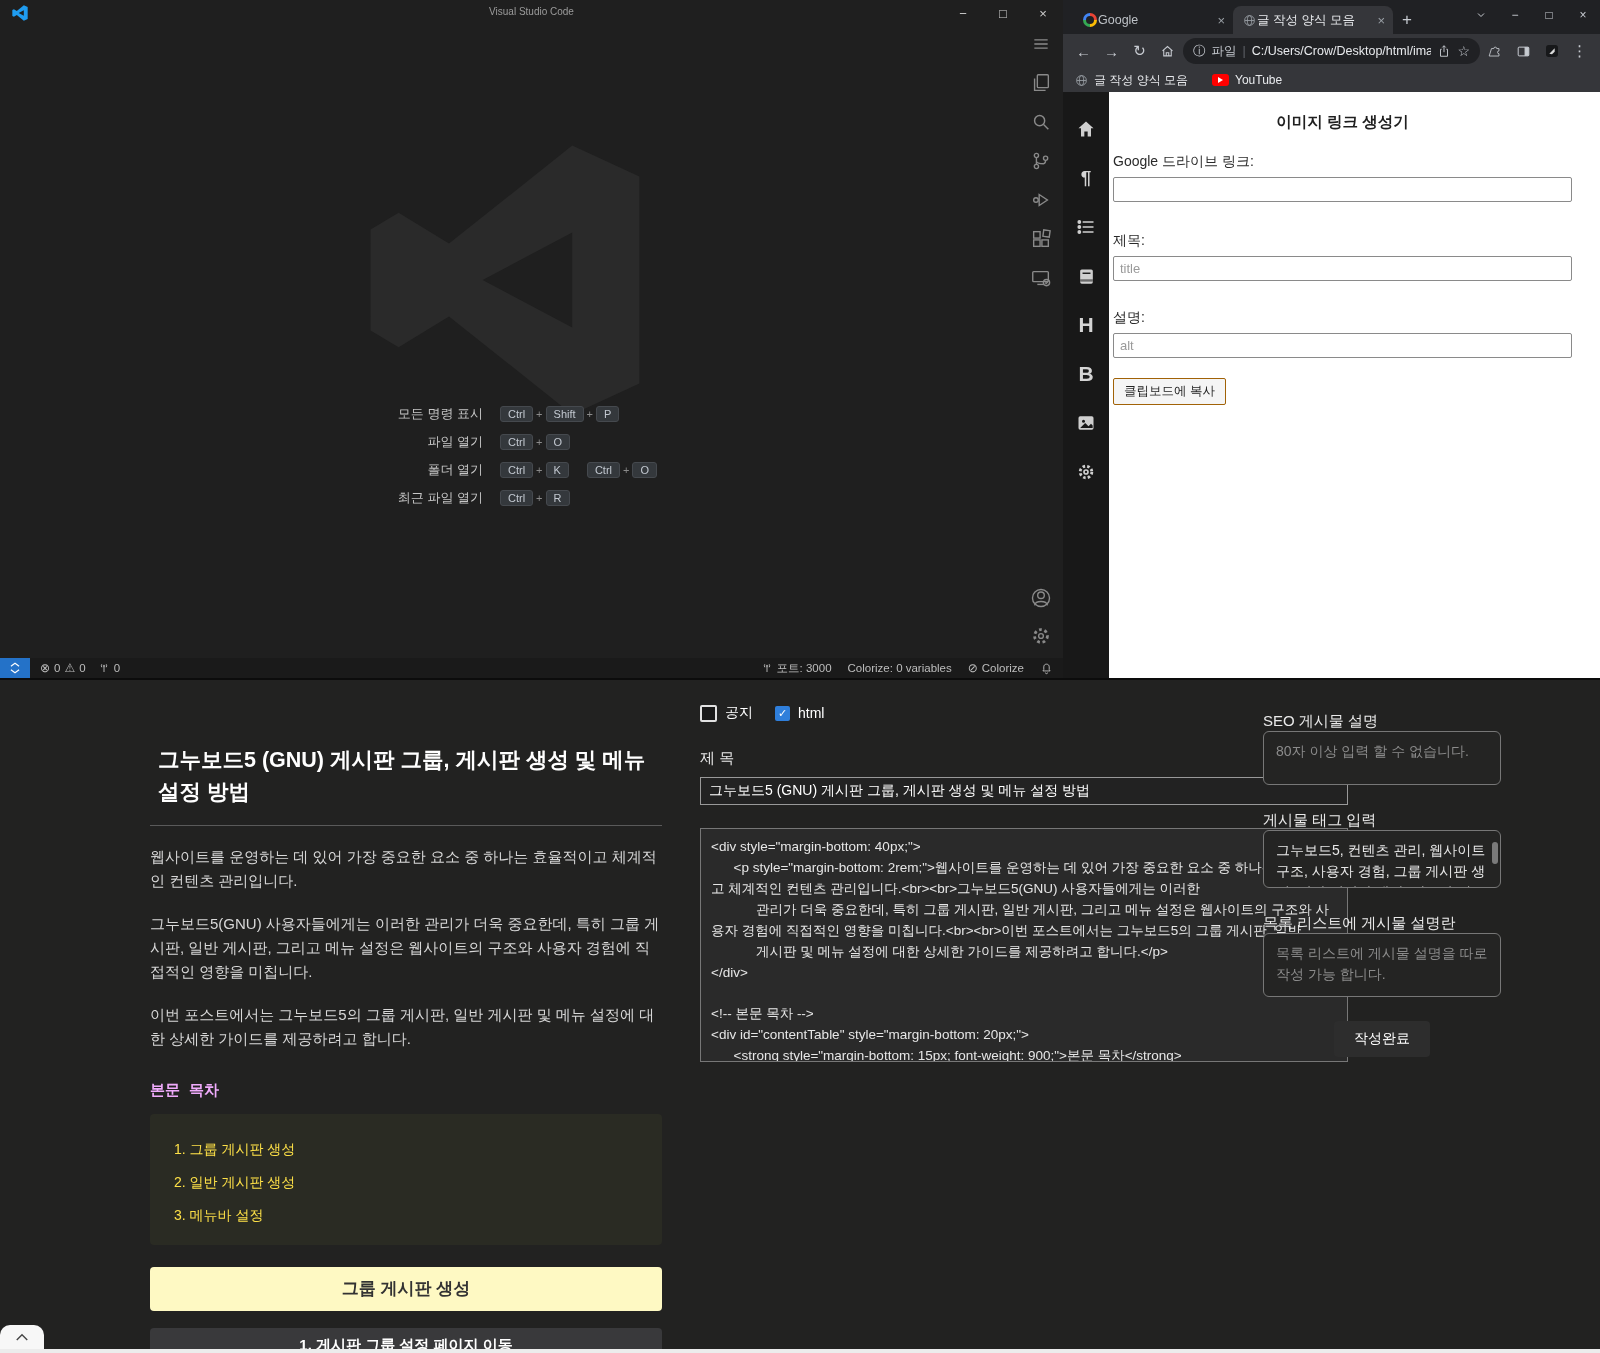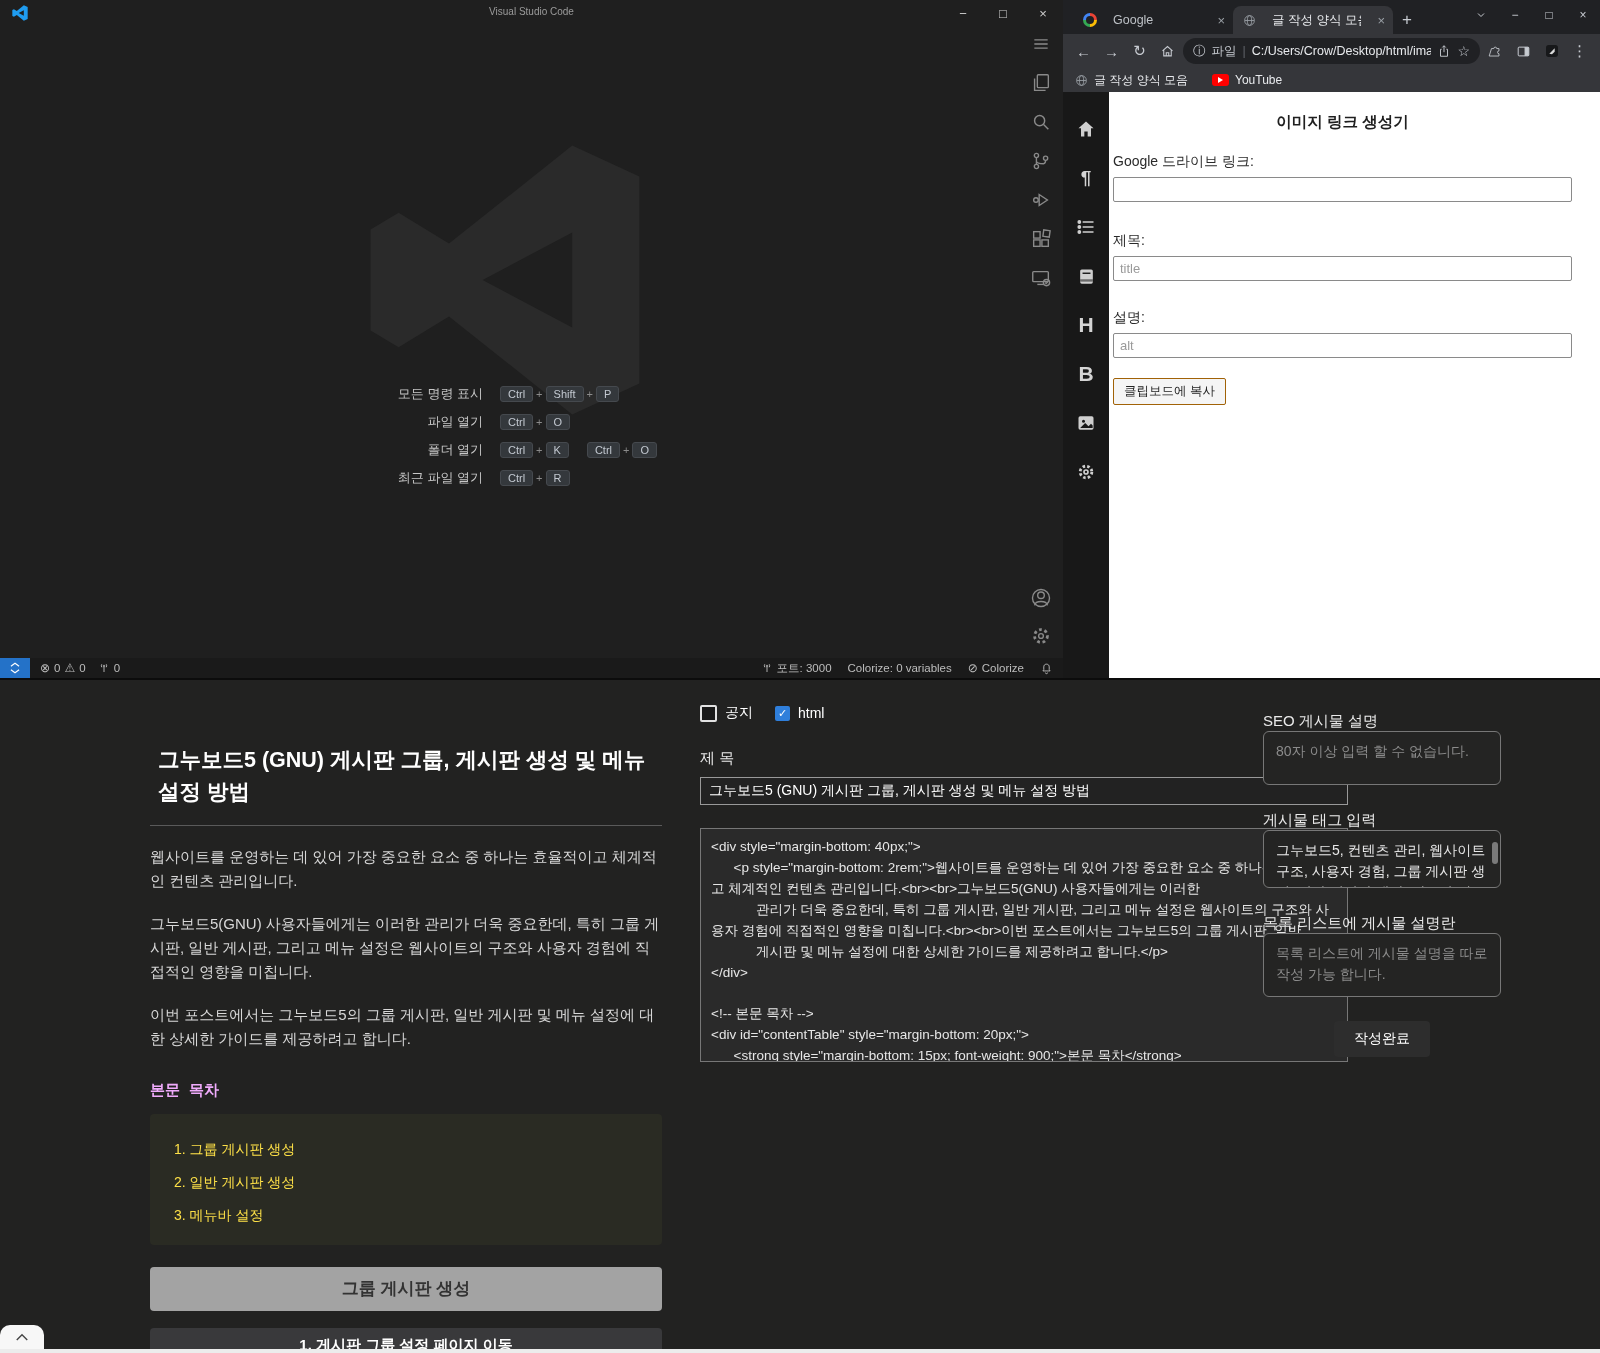--- a/index.html
+++ b/index.html
@@ -10,36 +10,36 @@
   .vscode{position:absolute;left:0;top:0;width:1063px;height:678px;background:#1f1f1f;}
   .vs-titlebar{position:absolute;top:0;left:0;width:100%;height:26px;}
   .vs-title{position:absolute;left:0;right:0;top:6px;text-align:center;color:#9b9b9b;font-size:10px;}
   .vs-logo{position:absolute;left:12px;top:5px;width:16px;height:16px;}
   .vs-controls{position:absolute;right:0;top:0;height:26px;display:flex;}
   .vs-ctl{width:40px;display:flex;align-items:center;justify-content:center;color:#cfcfcf;font-size:13px;}
   .vs-activity{position:absolute;right:0;top:26px;bottom:22px;width:44px;display:flex;flex-direction:column;align-items:center;gap:15px;padding-top:6px;color:#8a8a8a;}
   .act-ic{width:24px;height:24px;display:flex;align-items:center;justify-content:center;}
   .act-bottom{margin-top:auto;display:flex;flex-direction:column;gap:14px;padding-bottom:8px;}
   .vs-watermark{position:absolute;left:365px;top:140px;width:280px;height:280px;}
-  .vs-shortcuts{position:absolute;left:215px;top:380px;width:600px;}
+  .vs-shortcuts{position:absolute;left:215px;top:400px;width:600px;}
   .sc-row{display:flex;align-items:center;height:28px;}
   .sc-label{width:268px;text-align:right;color:#c8c8c8;font-size:13px;margin-right:14px;}
   .key{background:#34383c;border:1px solid #45494e;border-radius:3px;color:#c3c9d1;font-size:11px;padding:1px 7px;margin:0 3px;}
   .sep{color:#8b8b8b;font-size:11px;}
   .kgap{display:inline-block;width:12px;}
   .vs-status{position:absolute;left:0;right:0;bottom:0;height:20px;background:#1a1a1a;display:flex;align-items:center;color:#bdbdbd;font-size:11.5px;}
   .remote{width:30px;height:20px;background:#2472c8;color:#fff;display:flex;align-items:center;justify-content:center;margin-right:10px;}
   .st-item{display:flex;align-items:center;gap:4px;margin-right:12px;}
   .st-right{margin-left:auto;display:flex;align-items:center;gap:16px;padding-right:10px;}
   .st-ic{font-size:12px;}
 
   
   .chrome{position:absolute;left:1063px;top:0;width:537px;height:678px;background:#202124;}
   .tabstrip{position:absolute;top:0;left:0;right:0;height:34px;display:flex;align-items:flex-end;padding-left:10px;box-sizing:border-box;}
-  .tab{display:flex;align-items:center;gap:16px;height:28px;padding:0 8px 0 10px;font-size:12.5px;color:#bdc1c6;width:142px;margin-top:45px;}
+  .tab{display:flex;align-items:center;gap:1px;height:28px;padding:0 8px 0 10px;font-size:12.5px;color:#bdc1c6;width:142px;margin-top:45px;}
   .tab.active{background:#35363a;border-radius:8px 8px 0 0;color:#e8eaed;}
   .tab-label{white-space:nowrap;overflow:hidden;flex:1;}
   .tab-close{color:#9aa0a6;font-size:13px;}
   .newtab{width:28px;text-align:center;color:#c7cbd1;font-size:17px;padding-bottom:4px;}
   .win-controls{margin-left:auto;display:flex;height:30px;align-self:flex-start;}
   .win-ctl{width:34px;display:flex;align-items:center;justify-content:center;color:#c7cbd1;font-size:12px;}
   .cr-toolbar{position:absolute;top:34px;left:0;right:0;height:34px;background:#35363a;display:flex;align-items:center;padding:0 8px;gap:3px;}
   .nav-btn{width:25px;height:26px;display:flex;align-items:center;justify-content:center;color:#c7cbd1;font-size:15px;}
   .omnibox{flex:1;height:26px;background:#202124;border-radius:13px;display:flex;align-items:center;padding:0 10px;gap:6px;color:#c7cbd1;font-size:12.5px;min-width:0;}
   .omni-url{color:#e8eaed;white-space:nowrap;overflow:hidden;flex:1;}
@@ -61,21 +61,21 @@
 
   
   .bottom{position:absolute;left:0;top:678px;width:1600px;height:675px;background:#222221;border-top:2px solid #0c0c0c;box-sizing:border-box;}
   .col-left{position:absolute;left:150px;top:64px;width:512px;}
   .post-title{color:#fff;font-weight:bold;font-size:21.5px;line-height:1.5;padding-left:8px;}
   .post-hr{border:none;border-top:1px solid #5a5a5a;margin:16px 0 0;}
   .post-p{color:#d8d8d8;font-size:15px;line-height:1.6;margin:19px 0 0;}
   .toc-title{color:#f0abfc;font-weight:bold;font-size:15px;margin-top:30px;font-family:Liberation Mono, monospace;}
   .toc-box{background:#2a2b23;border-radius:4px;margin-top:14px;padding:12px 24px 20px;}
   .toc-item{color:#fde047;font-size:14px;margin-top:15px;}
-  .banner-gray{margin-top:22px;background:#a3a3a3;border-radius:4px;height:44px;display:flex;align-items:center;justify-content:center;color:#333;font-weight:bold;font-size:17px;text-align:right;}
+  .banner-gray{margin-top:22px;background:#fef9c3;border-radius:4px;height:44px;display:flex;align-items:center;justify-content:center;color:#333;font-weight:bold;font-size:17px;text-align:right;}
   .banner-dark{margin-top:17px;background:#39393b;border-radius:4px;height:36px;display:flex;align-items:center;justify-content:center;color:#fff;font-weight:bold;font-size:15px;}
 
   .col-mid{position:absolute;left:700px;top:24px;width:648px;}
   .checkrow{display:flex;align-items:center;gap:8px;color:#fff;font-size:14px;}
   .cb{width:13px;height:13px;border:2px solid #e2e2e2;background:#191919;border-radius:2px;}
   .cb-on{width:15px;height:15px;background:#2f7fdb;border-radius:2px;color:#fff;font-size:11px;display:flex;align-items:center;justify-content:center;margin-left:14px;}
   .mid-label{color:#e8e8e8;font-size:15px;margin-top:27px;}
   .mid-input{margin-top:9px;display:block;width:100%;box-sizing:border-box;height:28px;background:#222;border:1px solid #999;color:#fff;font-size:14px;padding:0 8px;font-family:inherit;}
   .mid-ta{margin-top:23px;display:block;width:100%;box-sizing:border-box;height:234px;background:#2a2a2a;border:1px solid #777;color:#e6e6e6;font-size:13.5px;line-height:1.55;padding:8px 10px;resize:none;overflow:hidden;font-family:inherit;}
 

